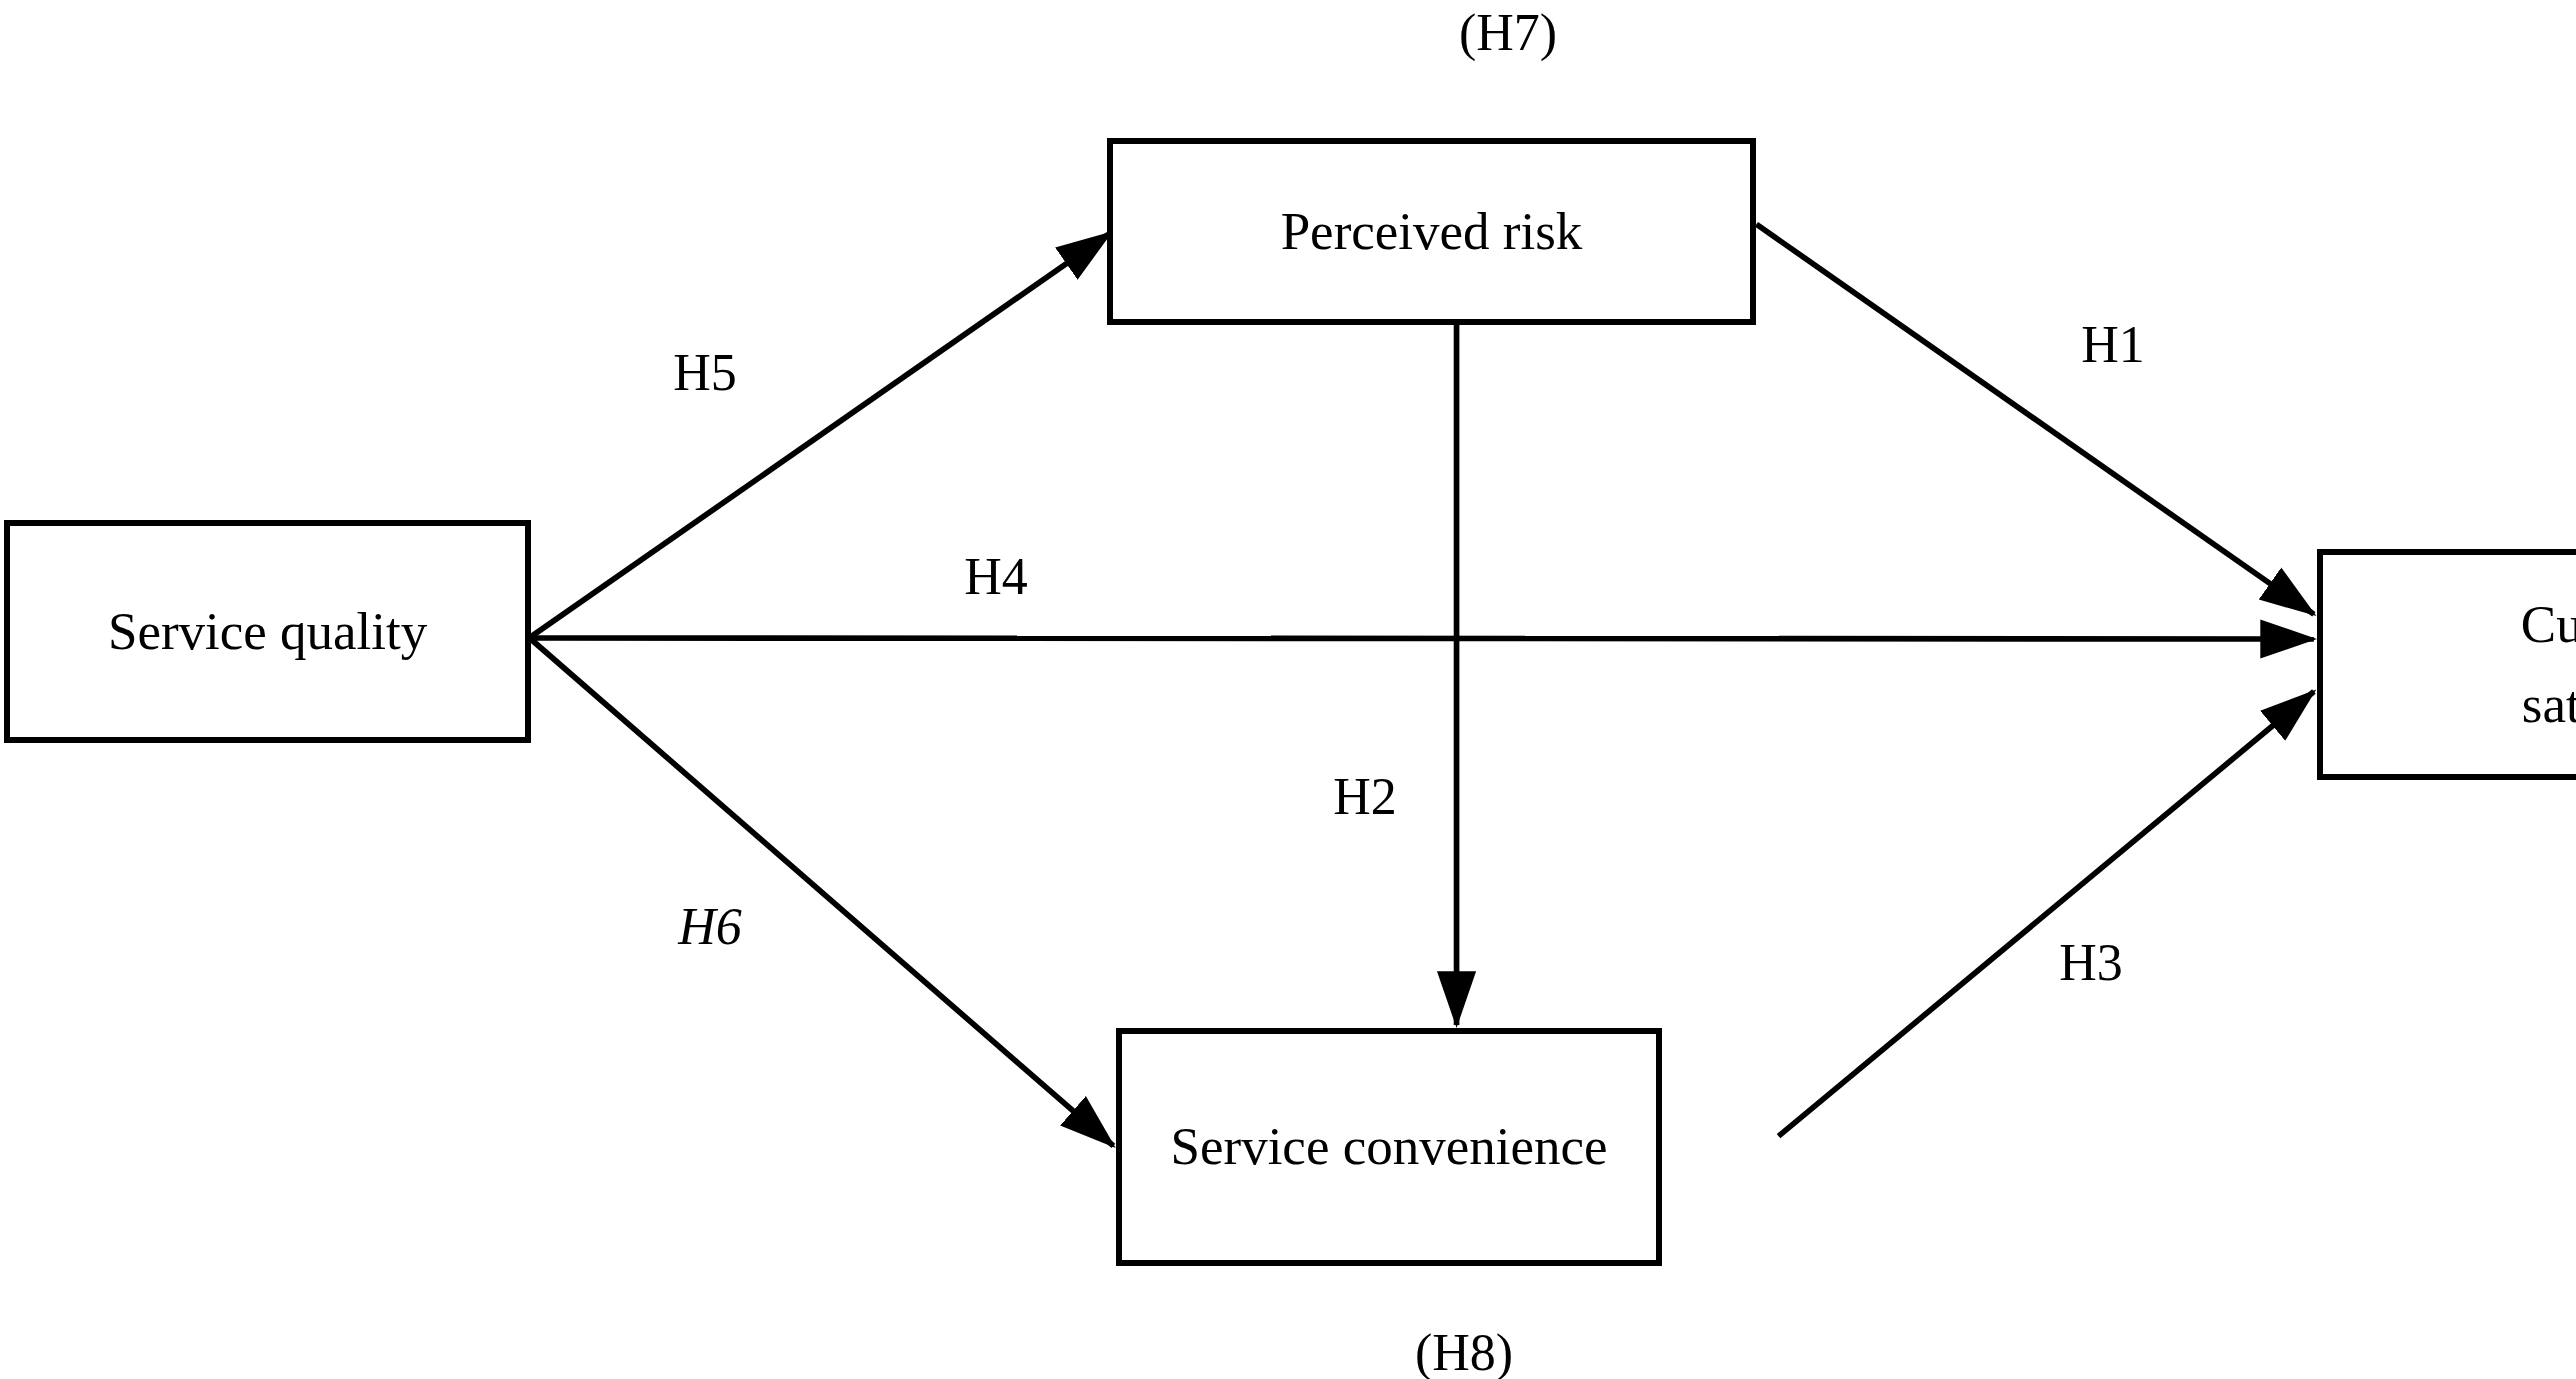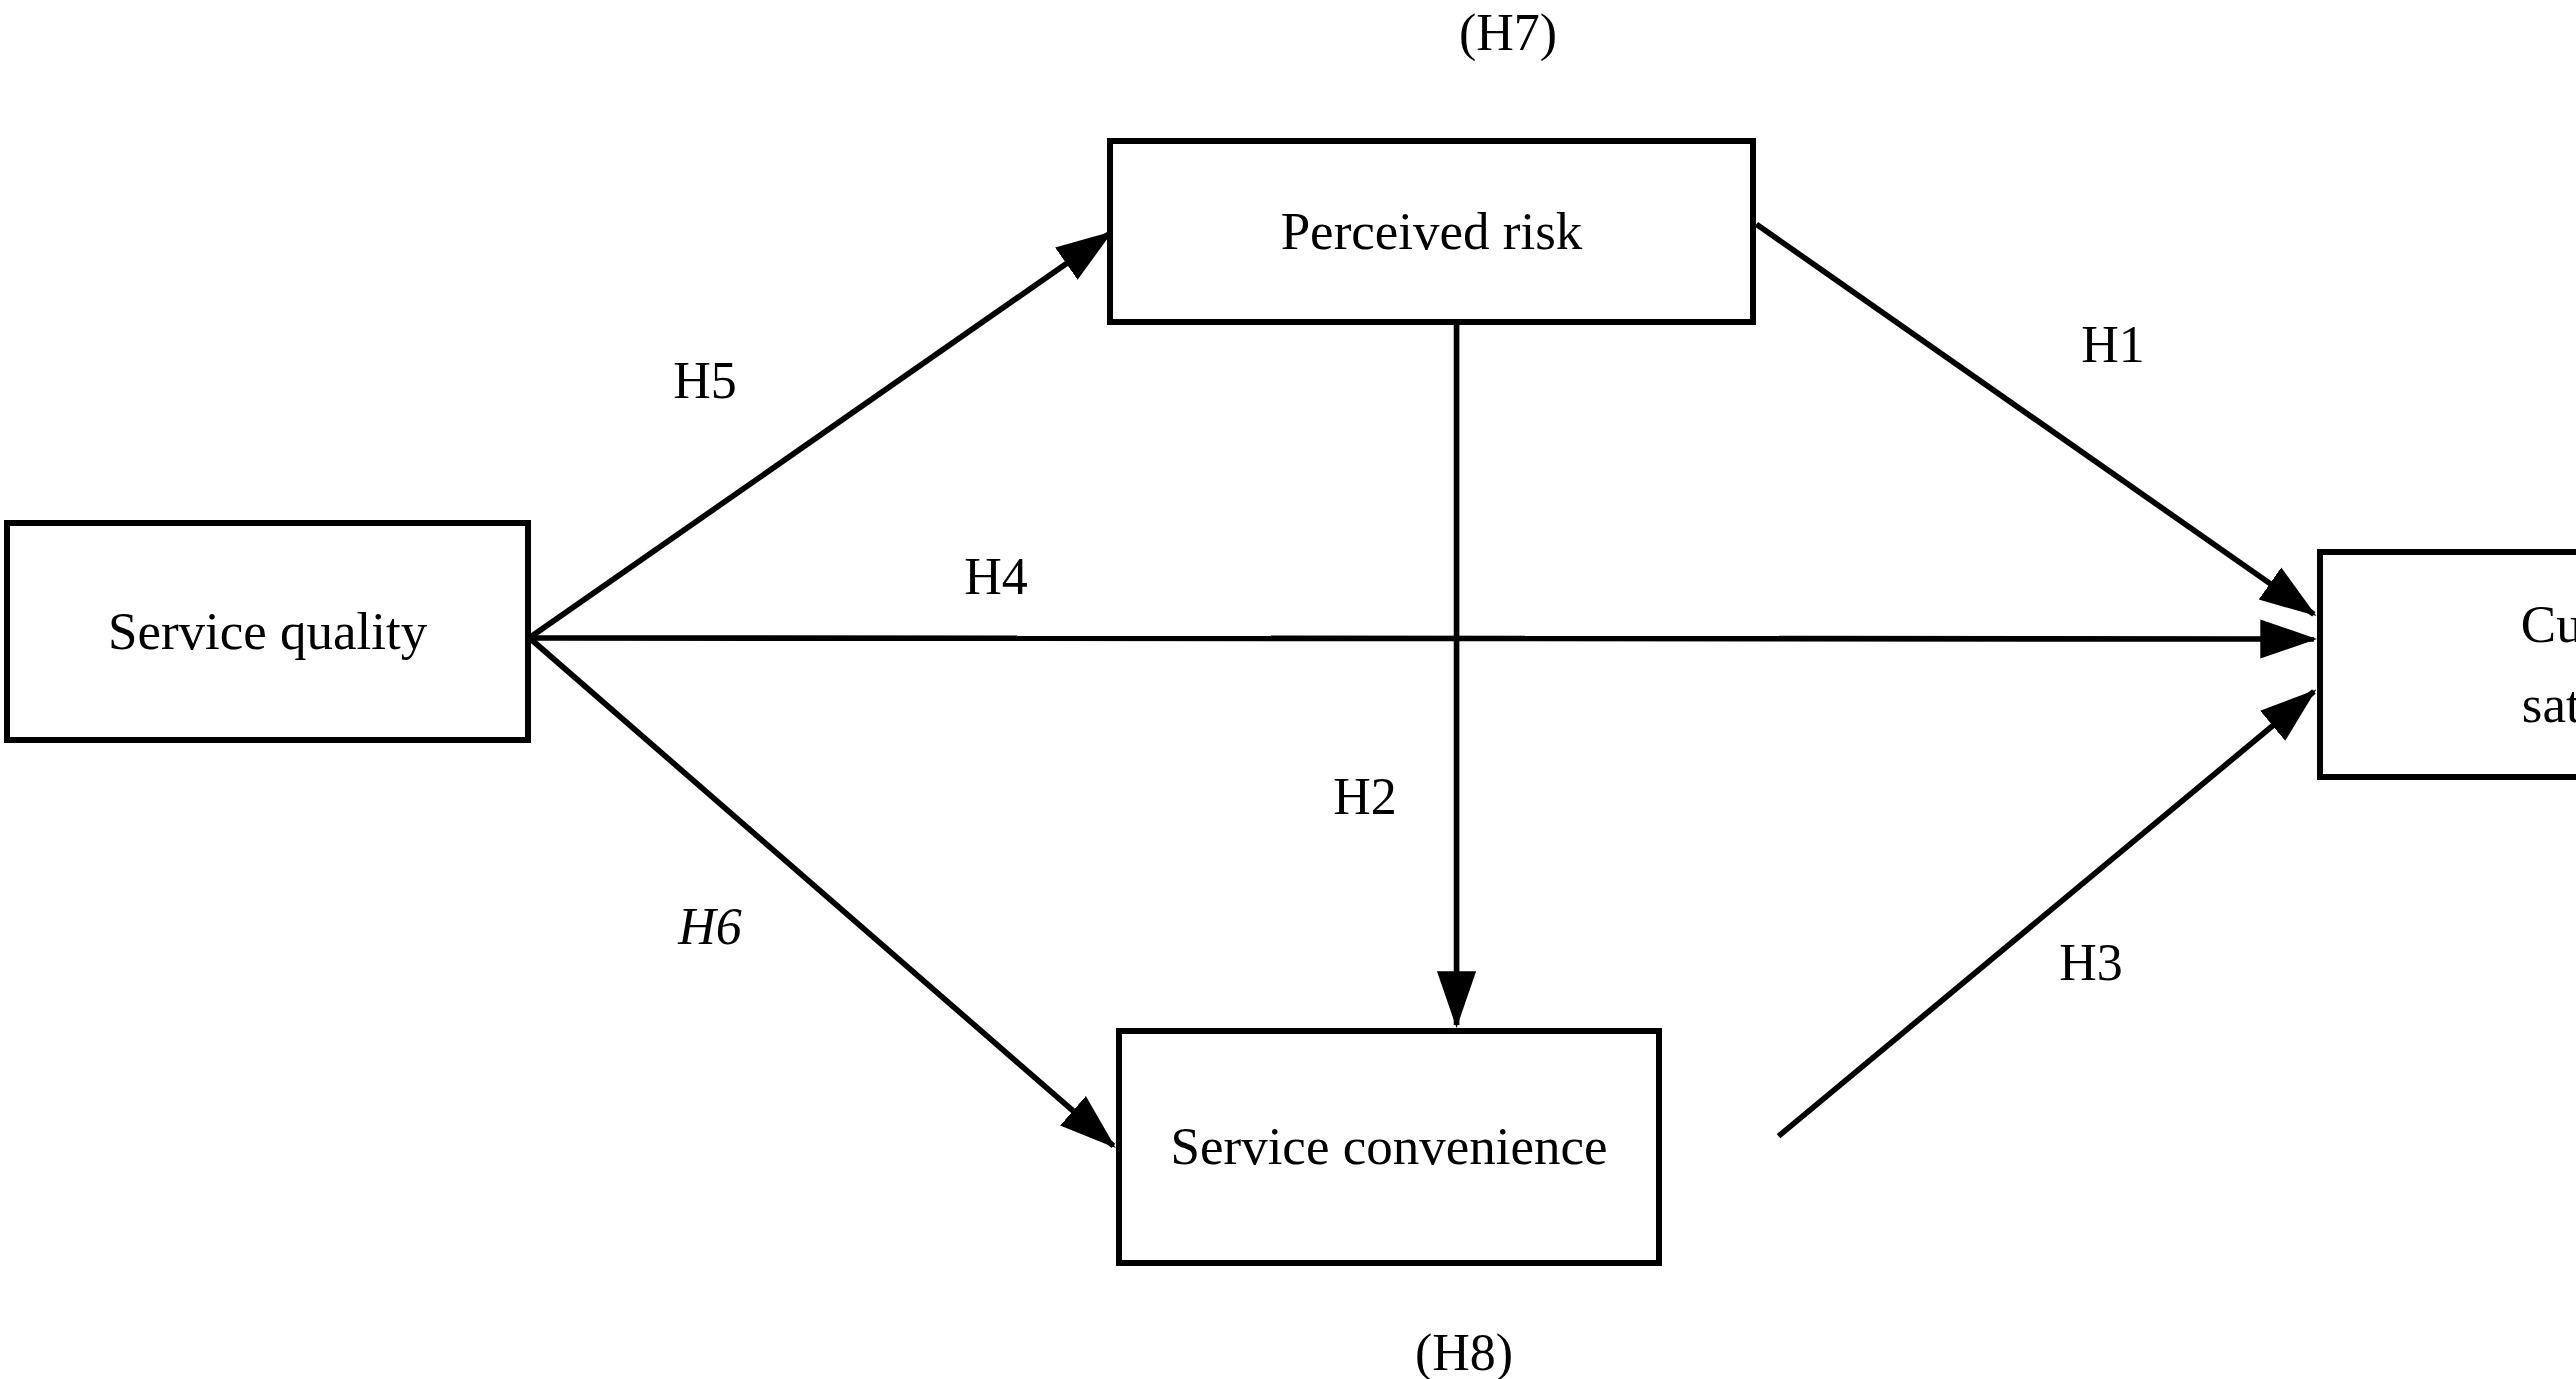--- a/index.html
+++ b/index.html
@@ -41,21 +41,21 @@
   .node-service-quality      { left: 4.1px;    top: 520px; width: 527px; height: 223px; }
   .node-perceived-risk       { left: 1107px; top: 138px;  width: 649px; height: 187px; }
   .node-service-convenience  { left: 1116px; top: 1028px; width: 546px; height: 238px; }
   .node-customers-satisfaction { left: 2317px; top: 549px; width: 651px; height: 231px; }
   .hyp-label {
     position: absolute;
     font-size: 52px;
     transform: translate(-50%, -50%);
     white-space: nowrap;
   }
-  .hyp-h5 { left: 705px; top: 380px; }
+  .hyp-h5 { left: 705px; top: 372px; }
   .hyp-h4 { left: 996px; top: 576px; }
   .hyp-h6 { left: 710px; top: 926px; font-style: italic; }
   .hyp-h1 { left: 2113px; top: 344px; }
   .hyp-h2 { left: 1365px; top: 796px; }
   .hyp-h3 { left: 2091px; top: 962px; }
   .hyp-h7 { left: 1461px; top: 32px; margin-left: 47px; }
   .hyp-h8 { left: 1464px; top: 1352px; }
 </style>
 </head>
 <body>

